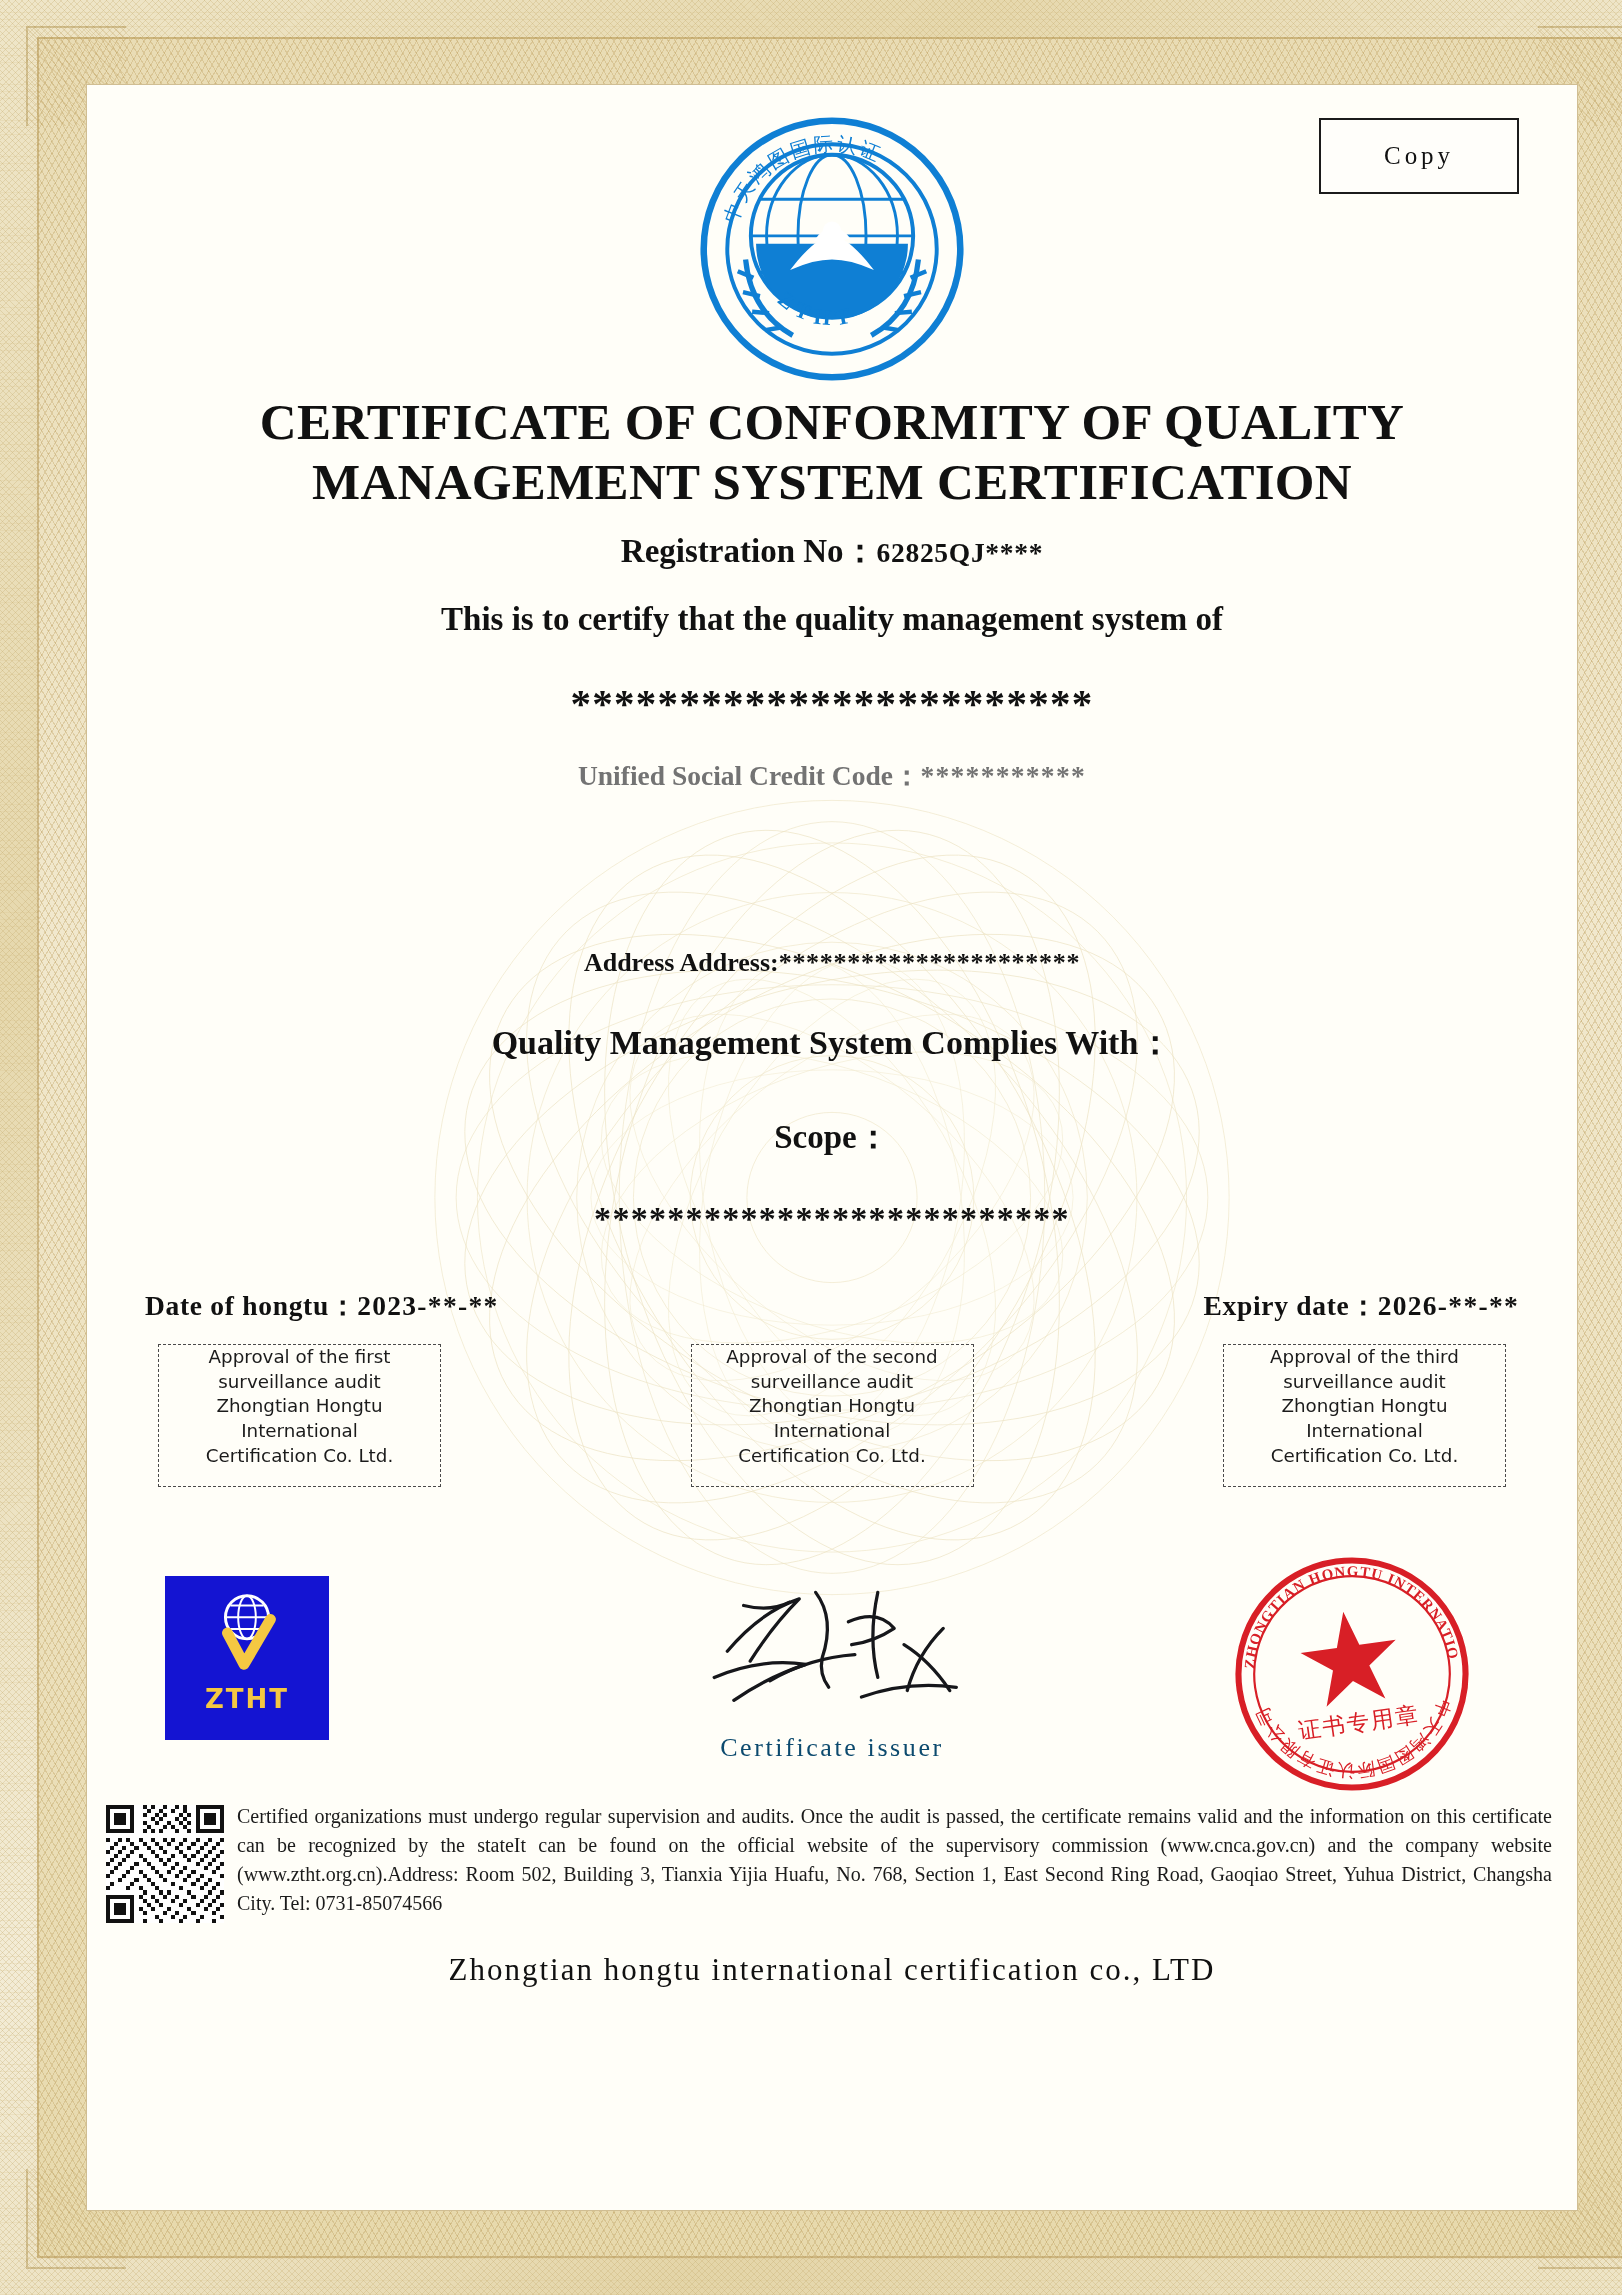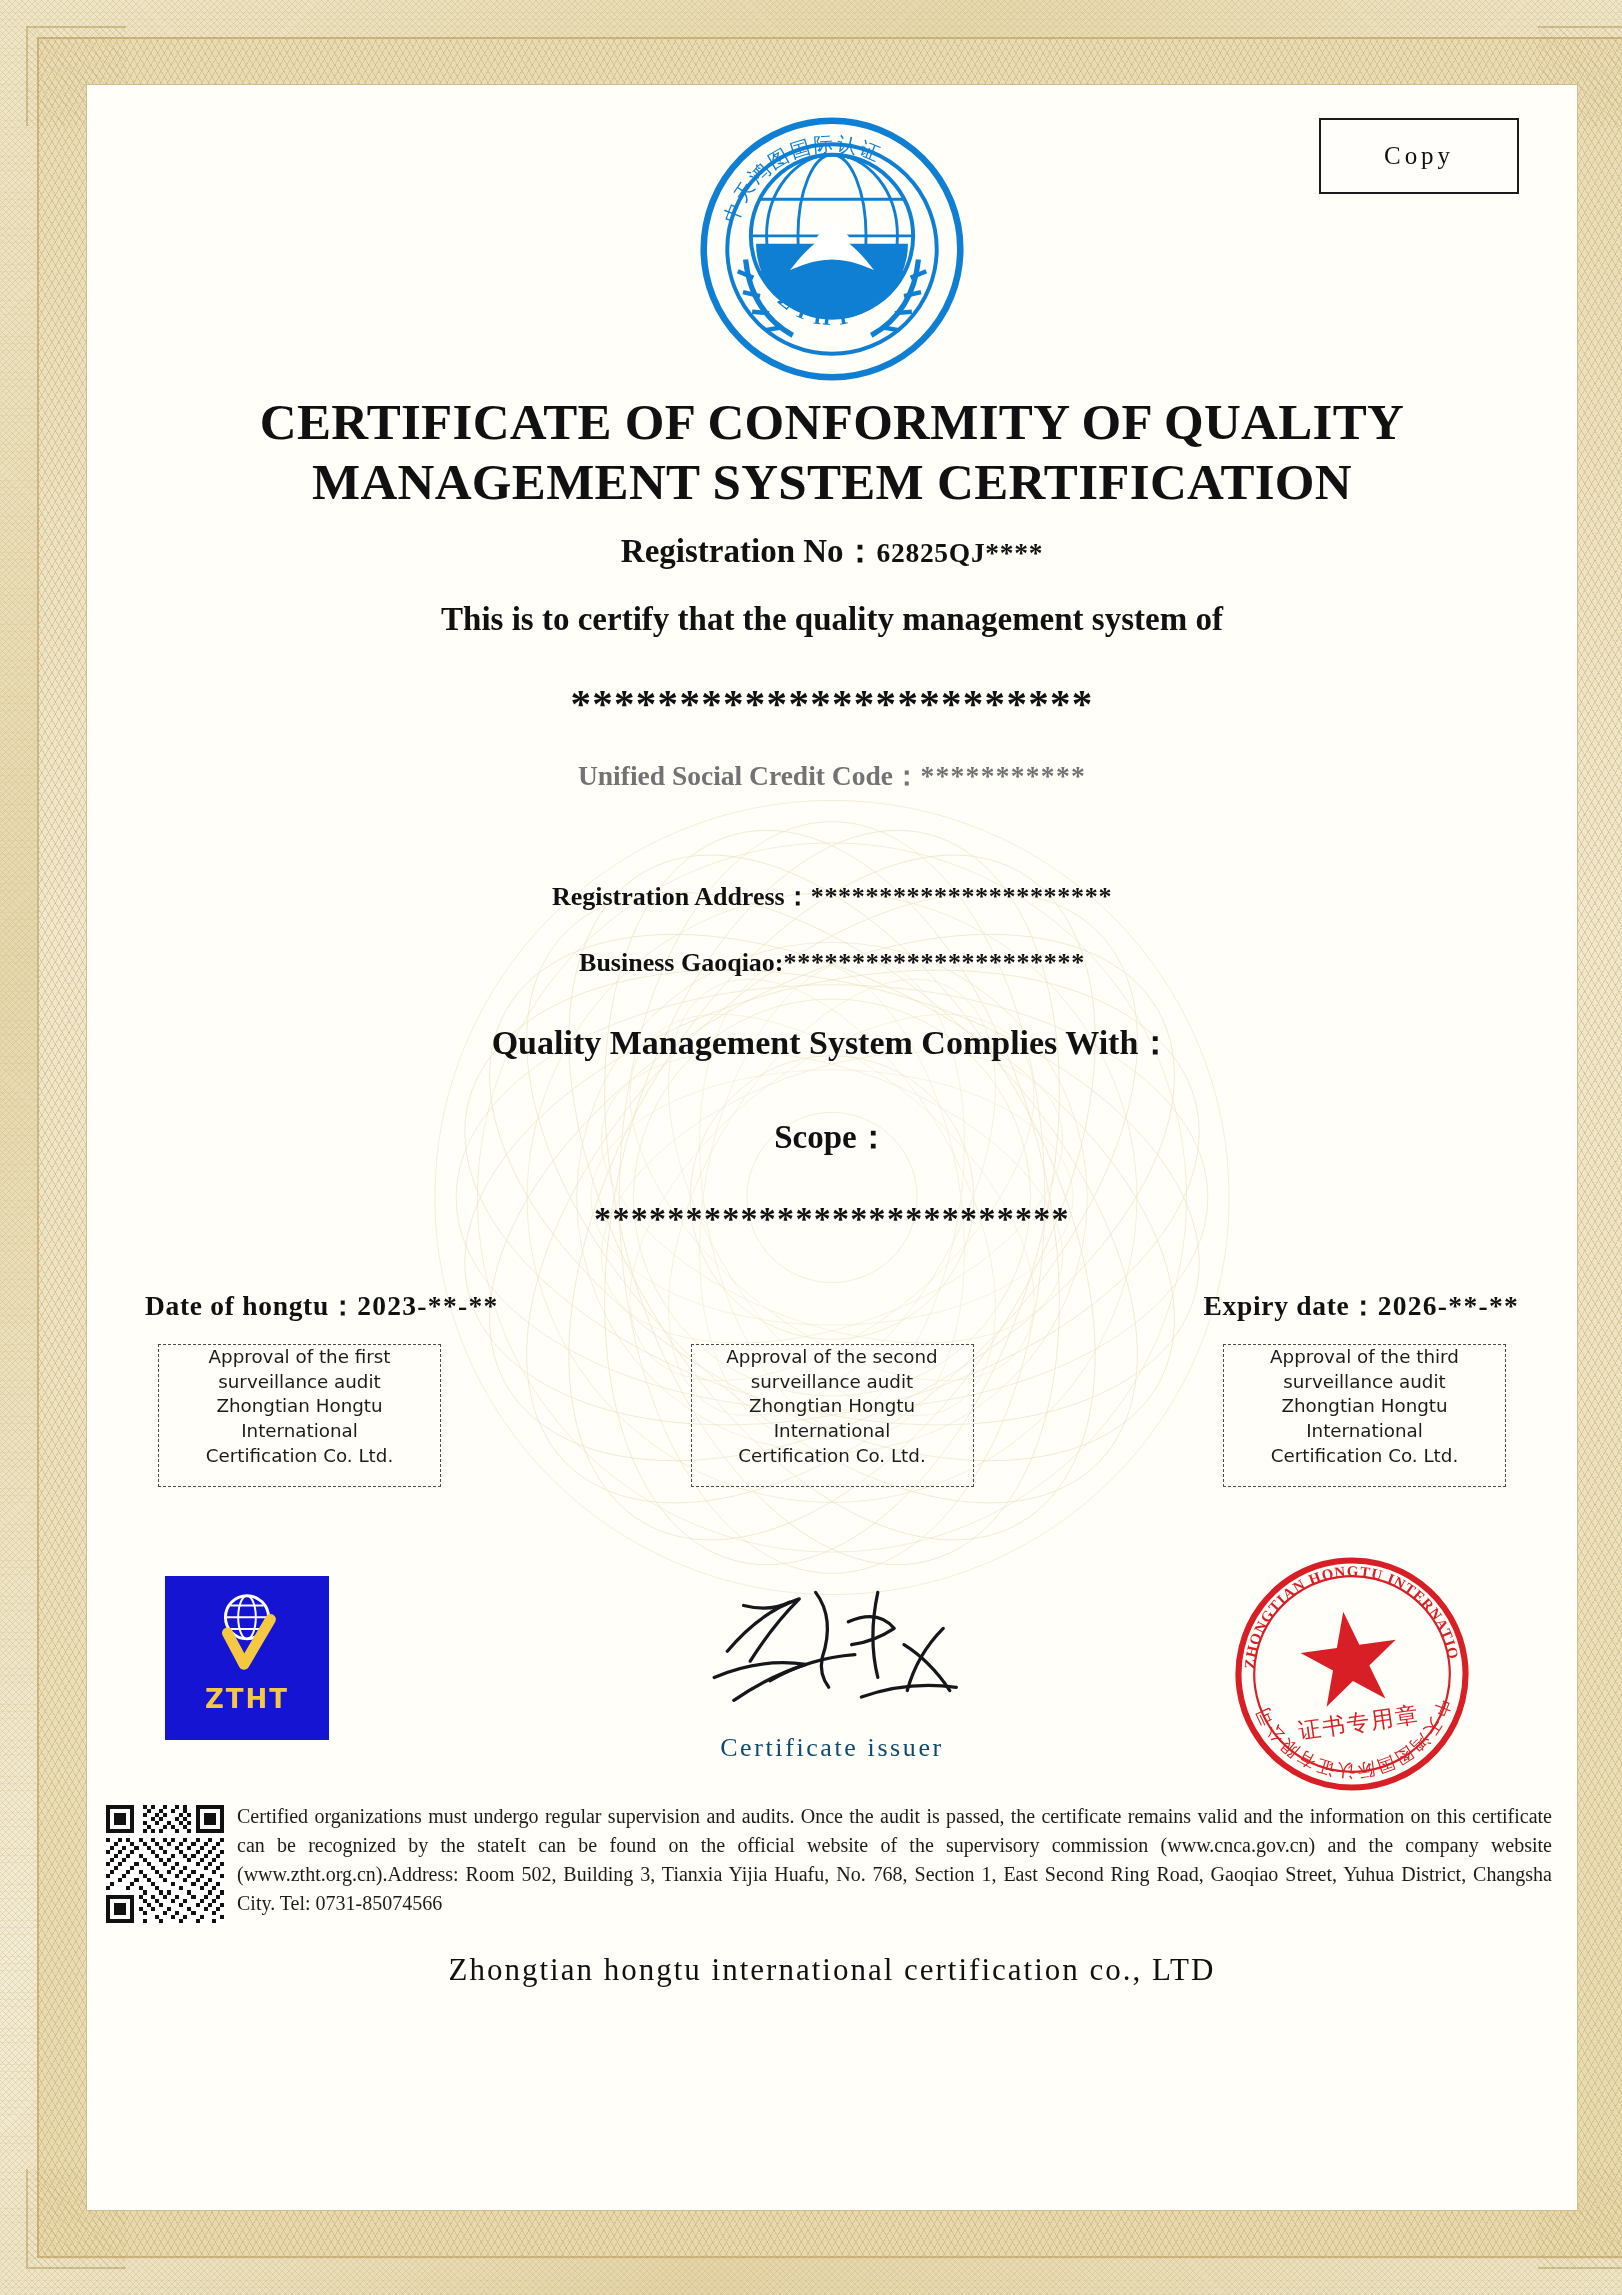--- a/index.html
+++ b/index.html
@@ -424,26 +424,23 @@
     </div>
 
     <div class="certify-line">This is to certify that the quality management system of</div>
 
     <div class="company-stars">************************</div>
 
     <div class="uscc">
       <span>Unified Social Credit Code：</span><span class="val">***********</span>
     </div>
 
-    <div class="addr reg-addr">
-      <span>Registration Address：</span><span class="val">**********************</span>
-    </div>
 
     <div class="addr bus-addr">
-      <span>Business Gaoqiao:</span><span class="val">**********************</span>
+      <span>Address Address:</span><span class="val">**********************</span>
     </div>
 
     <div class="complies">Quality Management System Complies With：</div>
     <div class="scope-label">Scope：</div>
 
     <div class="scope-stars">**************************</div>
 
     <div class="dates">
       <div class="date-item">
         <span>Date of hongtu：</span><span class="val">2023-**-**</span>

